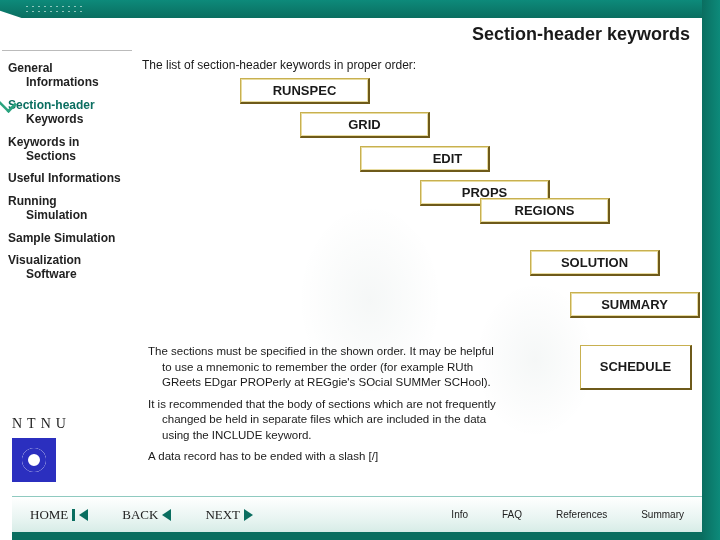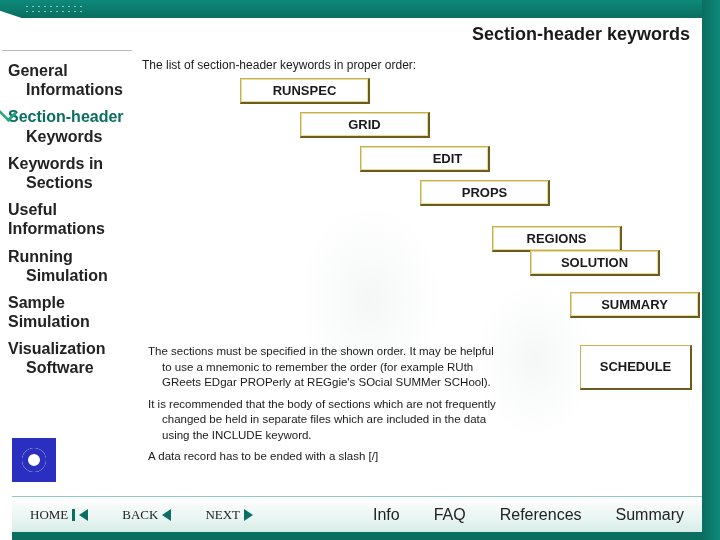--- a/index.html
+++ b/index.html
@@ -26,21 +26,21 @@
     opacity:.7;
   }
 
   .page-title {
     position:absolute; left:166px; right:30px; top:24px; text-align:right;
     font-size:18px; font-weight:bold; color:#1a1a1a; font-family: Verdana, sans-serif;
   }
 
   .sidebar {
     position:absolute; left:2px; top:50px; width:130px;
-    font-size:16px; font-weight:bold; color:#222;
+    font-size:12px; font-weight:bold; color:#222;
     font-family: Tahoma, Verdana, sans-serif;
   }
   .sidebar hr.top { border:none; border-top:1px solid #bbb; margin:0 0 6px 0;}
   .sidebar .nav-item { padding:4px 2px 4px 6px; line-height:1.2; cursor:pointer; }
   .sidebar .indent { padding-left:18px; display:block; }
   .sidebar .current { position:relative; color:#0a6e60; }
   .sidebar .current::before {
     content:""; position:absolute; left:-2px; top:2px; width:12px; height:12px;
     border-left:3px solid #2aa37f; border-bottom:3px solid #2aa37f;
     transform: rotate(-45deg) scaleX(.8);
@@ -96,21 +96,21 @@
   .bottom-nav::before{
     content:""; position:absolute; left:0; right:0; bottom:-8px; height:8px;
     background:#0a6e60;
   }
   .bottom-nav .navbtn { display:flex; align-items:center; gap:4px; cursor:pointer;}
   .tri { width:0; height:0; border-top:6px solid transparent; border-bottom:6px solid transparent; }
   .tri.left { border-right:9px solid #0a6e60; }
   .tri.right { border-left:9px solid #0a6e60; }
   .bar { width:3px; height:12px; background:#0a6e60; }
   .bottom-nav .spacer { flex:1; }
-  .bottom-nav .link { font-family: Tahoma, Verdana, sans-serif; font-size:16px; cursor:pointer; }
+  .bottom-nav .link { font-family: Tahoma, Verdana, sans-serif; font-size:10px; cursor:pointer; }
 
   
   .watermark {
     position:absolute; left:150px; top:80px; right:20px; bottom:60px;
     background:
       radial-gradient(ellipse 120px 160px at 40% 55%, rgba(0,60,50,.04), transparent 60%),
       radial-gradient(ellipse 100px 130px at 70% 70%, rgba(0,60,50,.04), transparent 60%);
     pointer-events:none;
   }
 </style>
@@ -146,34 +146,35 @@
     <div class="nav-item">
       <span>Sample Simulation</span>
     </div>
     <div class="nav-item">
       <span>Visualization</span>
       <span class="indent">Software</span>
     </div>
   </nav>
 
   <div class="ntnu-block">
+    <div class="ntnu-text">NTNU</div>
     <div class="ntnu-logo">
         <span></span>
       </div>
   </div>
 
   <main class="content">
     <p class="intro">The list of section-header keywords in proper order:</p>
 
     <div class="diagram">
       <div class="kw" style="left:20px;  top:0px;">RUNSPEC</div>
       <div class="kw" style="left:80px;  top:34px;">GRID</div>
       <div class="kw" style="left:140px; top:68px;padding-left:46px;">EDIT</div>
       <div class="kw" style="left:200px; top:102px;">PROPS</div>
-      <div class="kw" style="left:260px; top:148px;margin-left:12px;">REGIONS</div>
+      <div class="kw" style="left:260px; top:120px;">REGIONS</div>
       <div class="kw" style="left:310px; top:172px;">SOLUTION</div>
       <div class="kw" style="left:350px; top:214px;">SUMMARY</div>
     </div>
 
     <div class="notes">
       <div class="row">
         <p>
           <span>The sections must be specified in the shown order. It may be helpful</span>
           <span class="hang">to use a mnemonic to remember the order (for example RUth</span>
           <span class="hang">GReets EDgar PROPerly at REGgie's SOcial SUMMer SCHool).</span>

